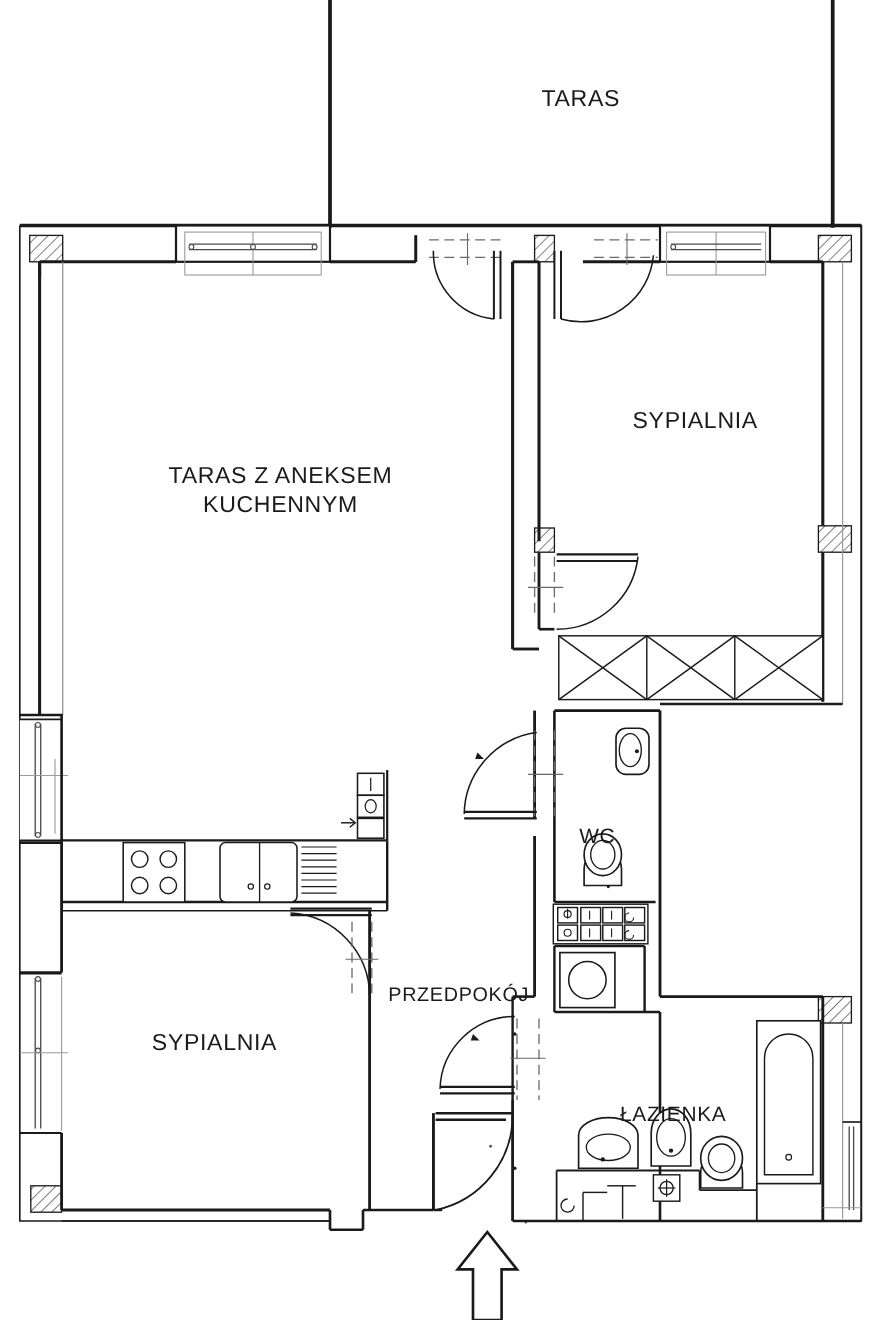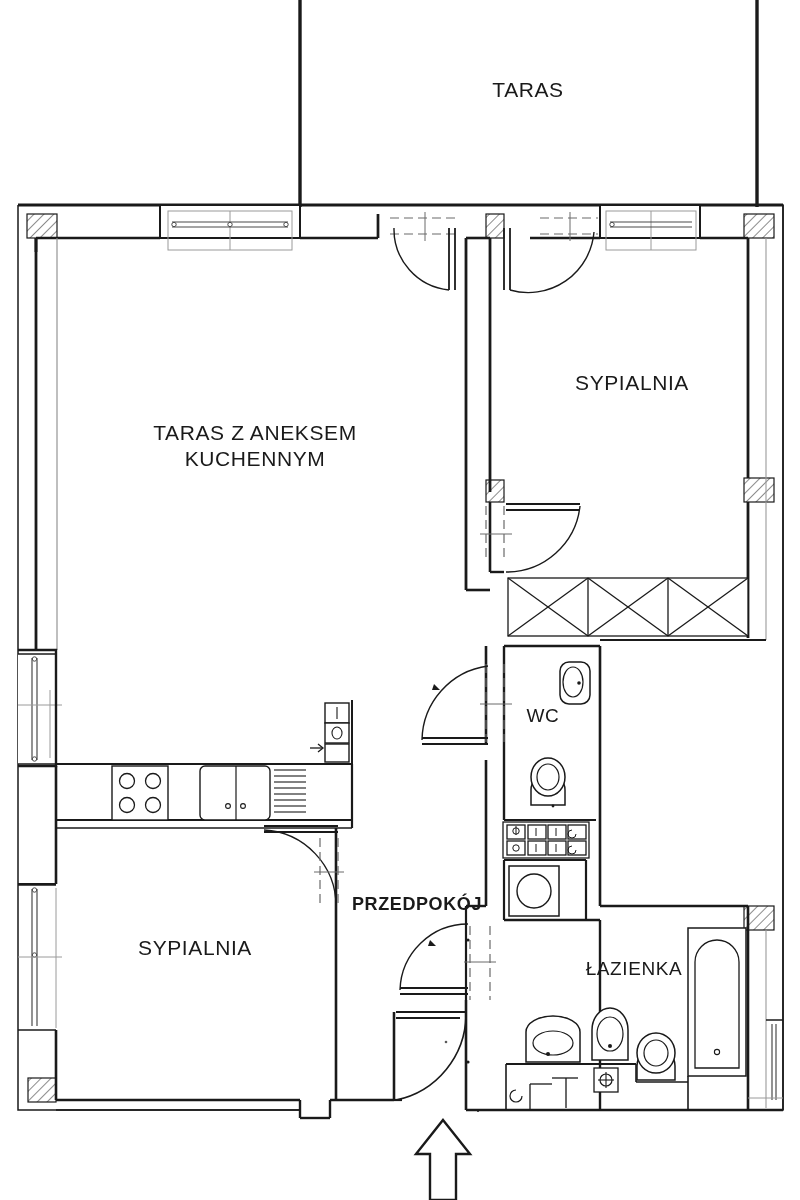--- a/index.html
+++ b/index.html
@@ -11,22 +11,22 @@
     color:#1a1a1a;
     font-family:"Liberation Sans",sans-serif;
     font-weight:400;
     letter-spacing:.6px;
     white-space:pre;
     text-align:center;
     transform:translate(-50%,-50%);
     line-height:1.22;
   }
   .lbl-lg{font-size:21px;}
-  .lbl-md{font-size:19px;}
-  .lbl-sm{font-size:18px;font-weight:bold;}
+  .lbl-md{font-size:19px;margin-top:45px;}
+  .lbl-sm{font-size:18px;}
 </style>
 </head>
 <body>
 
 <div id="stage">
 
 <svg id="plan" width="800" height="1200" viewBox="0 0 800 1200">
 
   <defs>
     <pattern id="hatch" width="7" height="7" patternTransform="rotate(45)" patternUnits="userSpaceOnUse">
@@ -395,17 +395,17 @@
 
 <div class="room-label lbl-lg" style="left:255px;top:446px;">TARAS Z ANEKSEM
 KUCHENNYM</div>
 
 <div class="room-label lbl-lg" style="left:632px;top:383px;">SYPIALNIA</div>
 
 <div class="room-label lbl-md" style="left:543px;top:716px;">WC</div>
 
 <div class="room-label lbl-sm" style="left:417px;top:905px;">PRZEDPOKÓJ</div>
 
-<div class="room-label lbl-md" style="left:634px;top:969px;">ŁAZIENKA</div>
+<div class="room-label lbl-md" style="left:612px;top:969px;">ŁAZIENKA</div>
 
 <div class="room-label lbl-lg" style="left:195px;top:948px;">SYPIALNIA</div>
 
 </div>
 
 </body></html>

